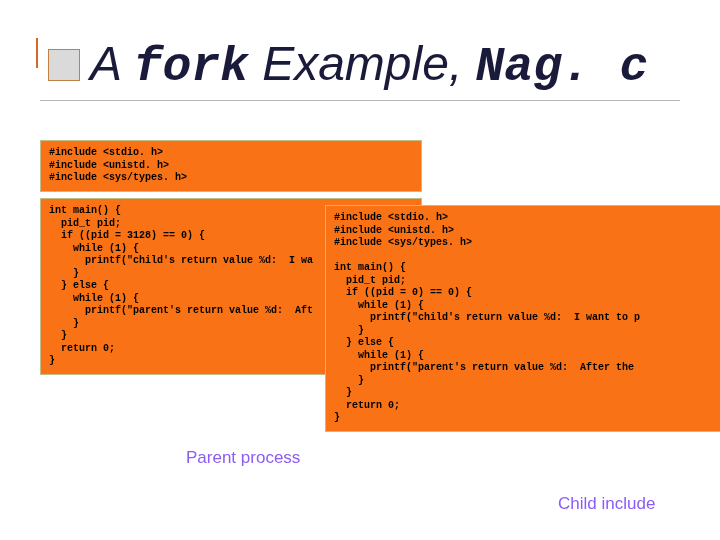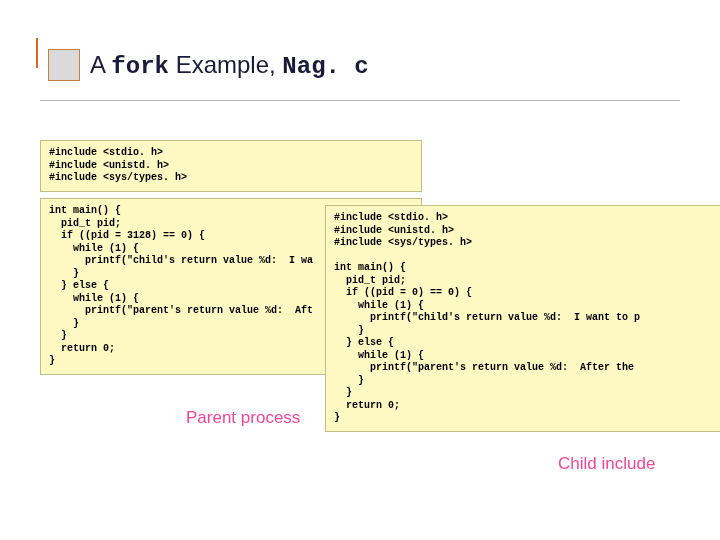--- a/index.html
+++ b/index.html
@@ -37,42 +37,43 @@
     position: absolute;
     left: 36px;
     top: 38px;
     width: 2px;
     height: 30px;
     background: #cf5a10;
     opacity: 0.9;
   }
   .title {
     font-family: Verdana, sans-serif;
-    font-size: 24px;
+    font-size: 48px;
     color: #1a1b3a;
     font-weight: normal;
     letter-spacing: 0px;
     white-space: nowrap;
+    font-style: italic;
   }
   .title .mono {
     font-family: "Courier New", monospace;
     font-weight: bold;
   }
   .title-rule {
     position: absolute;
     left: 40px;
     top: 100px;
     width: 640px;
     height: 0;
     border-top: 1px solid #b5b5b5;
   }
 
   .codebox {
     position: absolute;
-    background: #fef9c3;
+    background: #f97316;
     border: 1px solid #bdbf86;
     box-sizing: border-box;
   }
   .codebox pre {
     margin: 0;
     padding: 6px 8px 6px 8px;
     font-family: "Courier New", monospace;
     font-size: 10px;
     line-height: 12.5px;
     font-weight: bold;
@@ -91,21 +92,22 @@
   }
   .box-child {
     left: 325px;
     top: 205px;
     width: 420px; 
   }
   .caption {
     position: absolute;
     font-family: "Comic Sans MS", "Comic Sans", cursive, sans-serif;
     font-size: 17px;
-    color: #ec4899;
+    color: #8b5cf6;
+    margin-top: 40px;
   }
   .cap-parent { left: 186px; top: 408px; }
   .cap-child  { left: 558px; top: 454px; }
 </style>
 </head>
 <body>
 
 <div class="slide">
 
   <div class="title-wrap">

